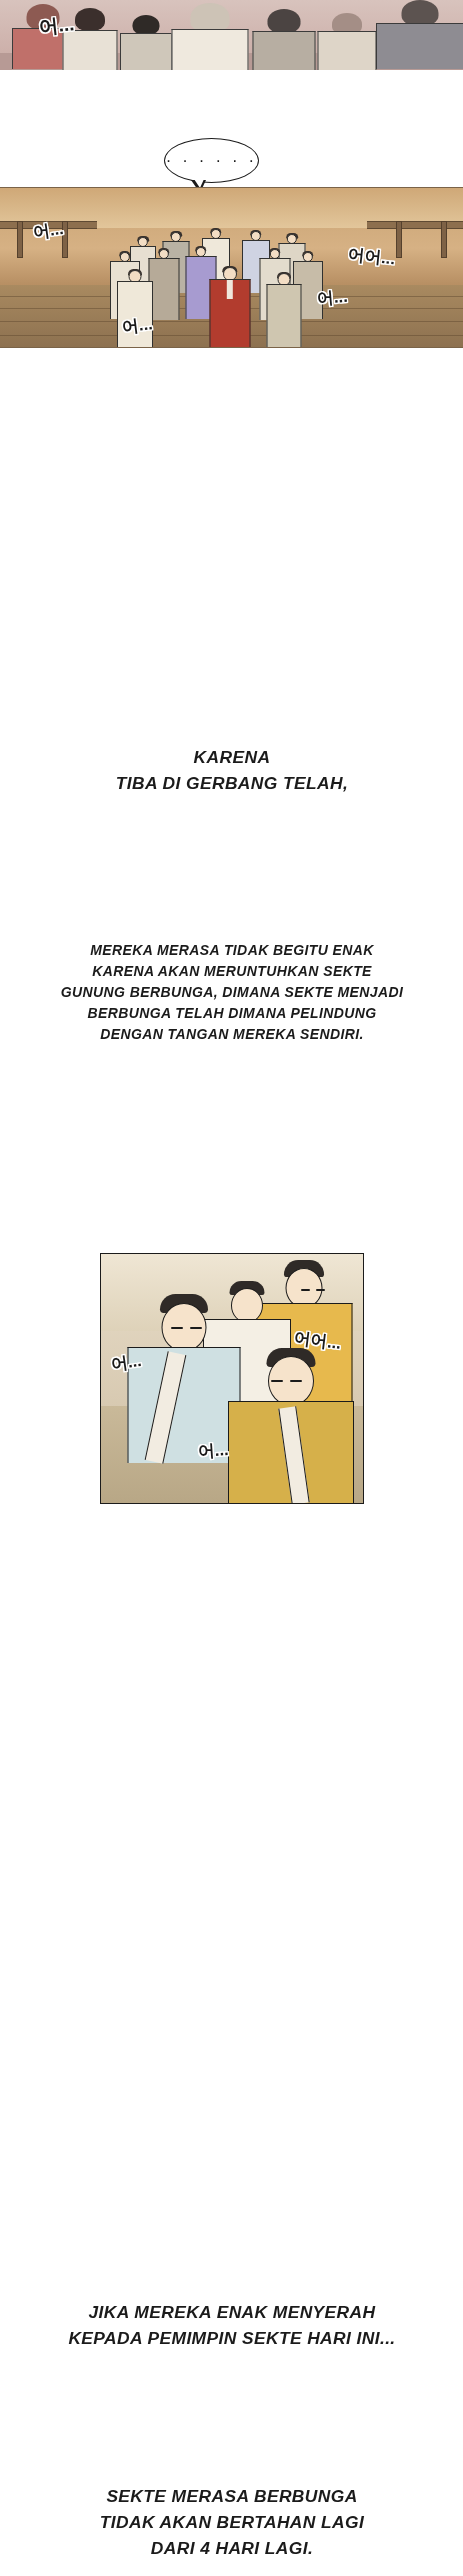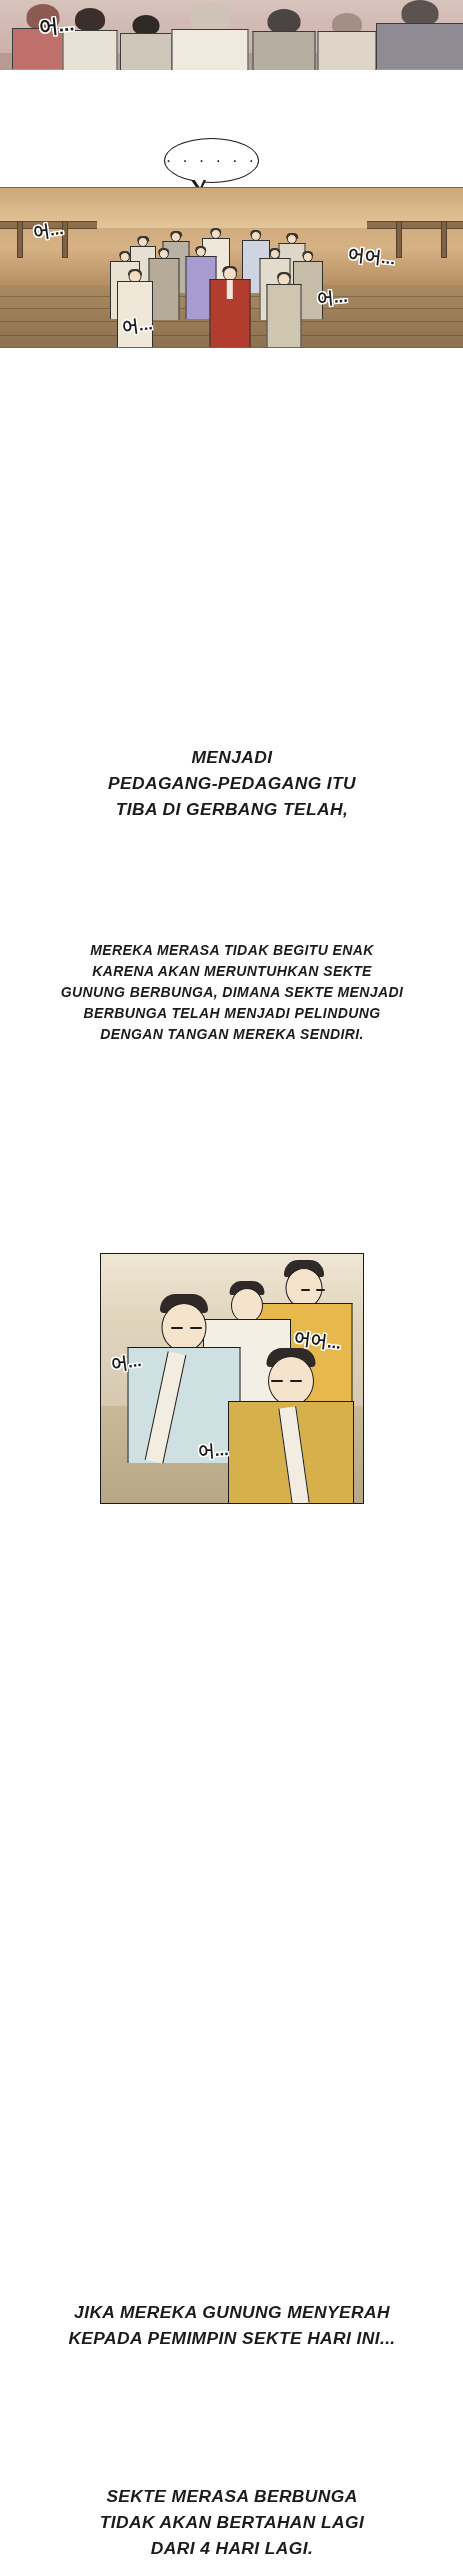--- a/index.html
+++ b/index.html
@@ -382,30 +382,29 @@
 
     <div class="sfx" style="left:33px;top:31px;font-size:16.7px;transform:rotate(-8deg);">어...</div>
     <div class="sfx" style="left:348px;top:57px;font-size:16.7px;transform:rotate(6deg);">어어...</div>
     <div class="sfx" style="left:317px;top:98px;font-size:16.7px;transform:rotate(-5deg);">어...</div>
     <div class="sfx" style="left:122px;top:126px;font-size:16.7px;transform:rotate(-7deg);">어...</div>
   </div>
 
   <div class="gap" style="top:348px;height:715px;"></div>
 
   <div class="narration big" style="top:744px;">
-    <div>MENJADI</div>
-    <div>PEDAGANG-PEDAGANG ITU</div>
+    <div>KARENA</div>
     <div>TIBA DI GERBANG TELAH,</div>
   </div>
 
   <div class="narration mid" style="top:940px;">
     <div>MEREKA MERASA TIDAK BEGITU ENAK</div>
     <div>KARENA AKAN MERUNTUHKAN SEKTE</div>
     <div>GUNUNG BERBUNGA, DIMANA SEKTE MENJADI</div>
-    <div>BERBUNGA TELAH MENJADI PELINDUNG</div>
+    <div>BERBUNGA TELAH DIMANA PELINDUNG</div>
     <div>DENGAN TANGAN MEREKA SENDIRI.</div>
   </div>
 
   <div class="panel" id="panel-trio">
     <div class="bg-wall"></div>
     <div class="bg-floor"></div>
 
     <div class="tfig" style="left:148px;top:3.9px;width:109px;height:148px;">
       <div class="hair" style="top:2.6px;width:40px;height:16.7px;border-radius:19.3px 19.3px 3.9px 3.9px;"></div>
       <div class="head" style="top:10.3px;width:37px;height:40px;"></div>
@@ -439,21 +438,21 @@
     </div>
 
     <div class="sfx" style="left:10.3px;top:97px;font-size:16.7px;transform:rotate(-8deg);">어...</div>
     <div class="sfx" style="left:193px;top:75px;font-size:16.7px;transform:rotate(7deg);">어어...</div>
     <div class="sfx" style="left:97px;top:185px;font-size:16.7px;transform:rotate(-4deg);">어...</div>
   </div>
 
   <div class="gap" style="top:1504px;height:644px;"></div>
 
   <div class="narration big" style="top:2299px;">
-    <div>JIKA MEREKA GUNUNG MENYERAH</div>
+    <div>JIKA MEREKA ENAK MENYERAH</div>
     <div>KEPADA PEMIMPIN SEKTE HARI INI...</div>
   </div>
 
   <div class="narration big" style="top:2483px;">
     <div>SEKTE MERASA BERBUNGA</div>
     <div>TIDAK AKAN BERTAHAN LAGI</div>
     <div>DARI 4 HARI LAGI.</div>
   </div>
 
   <div id="bottom-crop"></div>

